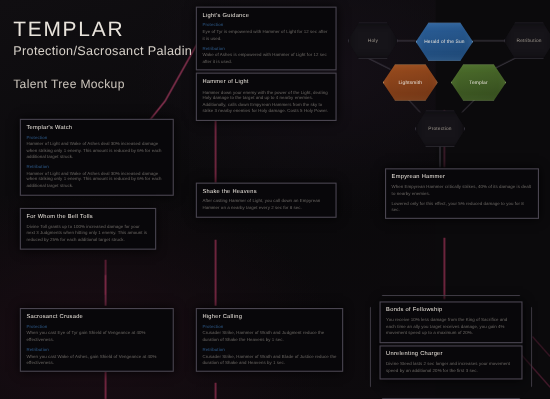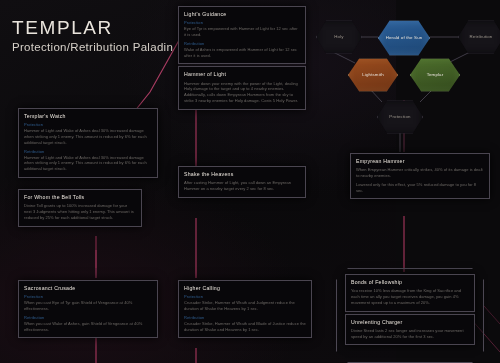--- a/index.html
+++ b/index.html
@@ -190,21 +190,22 @@
       <path d="M 333 52 L 355 63" stroke="#4a4550" stroke-width="0.9"></path>
       <path d="M 470 52 L 448 63" stroke="#4a4550" stroke-width="0.9"></path>
       <path d="M 369 88 L 382 102" stroke="#4a4550" stroke-width="0.9"></path>
       <path d="M 434 88 L 420 102" stroke="#4a4550" stroke-width="0.9"></path>
       <path d="M 400 122 L 400 152" stroke="#4a4550" stroke-width="0.9"></path>
     </g>
   </svg>
 
   <div class="header">
     <div class="title-main">TEMPLAR</div>
-    <div class="title-sub">Protection/Retribution Paladin</div>
+    <div class="title-sub">Protection/Sacrosanct Paladin</div>
+    <div class="title-tag">Talent Tree Mockup</div>
   </div>
 
   <div class="hex dim" style="left:316px; top:20px;">
     <span class="hex-label">Holy</span>
   </div>
   <div class="hex blue" style="left:378px; top:20px; width:52px; height:36px;">
     <span class="hex-label">Herald of the Sun</span>
   </div>
   <div class="hex dim" style="left:458px; top:20px;">
     <span class="hex-label">Retribution</span>

